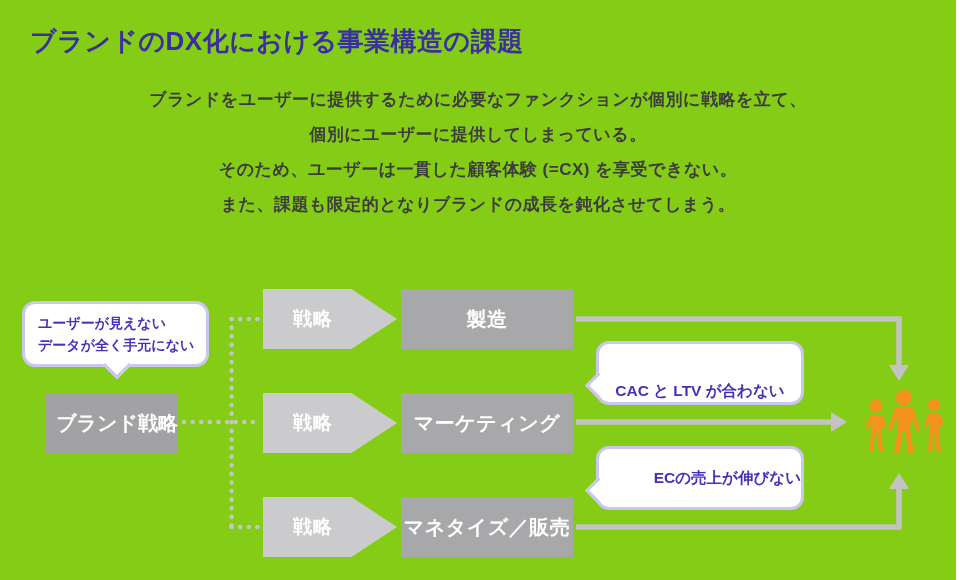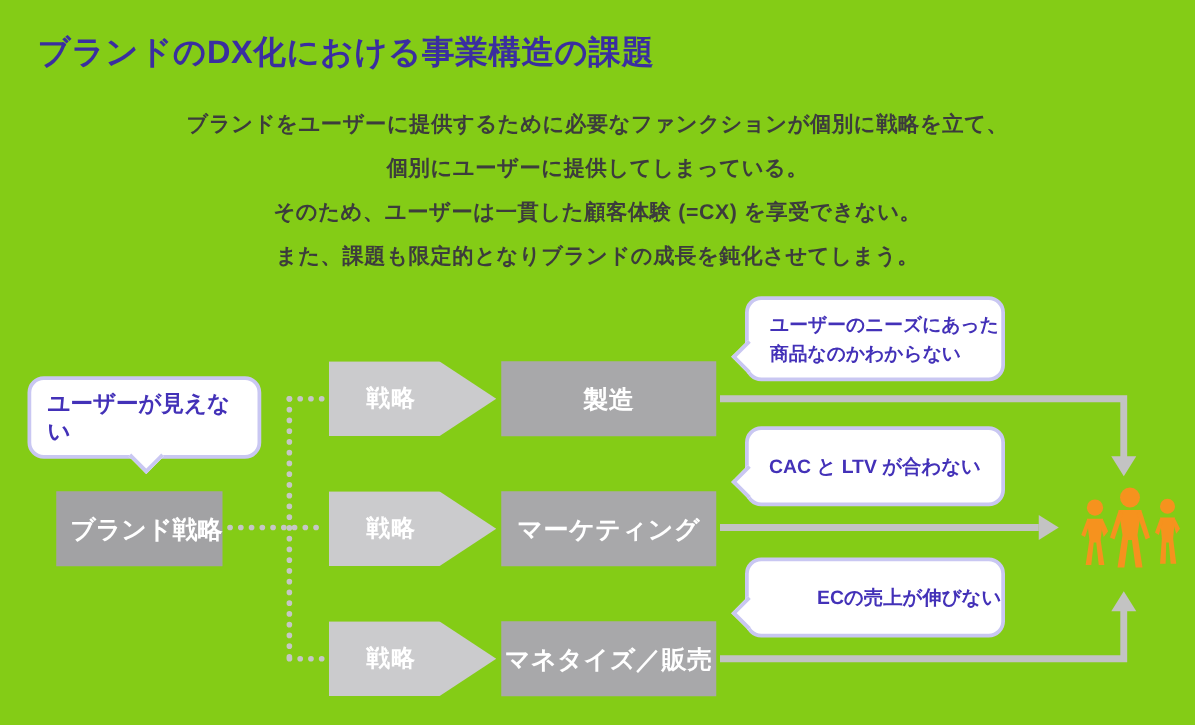--- a/index.html
+++ b/index.html
@@ -40,26 +40,26 @@
   .speech{
     position:absolute;background:#fff;
     border:3px solid var(--bubble_border,#c9c7f2);border-radius:13px;
     color:var(--bubble_text,#4331b8);font-weight:700;box-sizing:border-box;
   }
   .speech .tail{
     position:absolute;background:#fff;
     border-left:3px solid var(--bubble_border,#c9c7f2);
     border-bottom:3px solid var(--bubble_border,#c9c7f2);
   }
-  .note-bubble{left:22px;top:301px;width:187px;height:66px;font-size:18px;line-height:22px;padding:8px 11px 0 13px;}
+  .note-bubble{left:22px;top:301px;width:187px;height:66px;font-size:14px;line-height:22px;padding:8px 11px 0 13px;}
   .note-bubble .tail{left:82px;bottom:-11px;width:17px;height:17px;transform:rotate(-45deg);}
   .issue{left:596px;width:208px;font-size:15px;}
   .issue .tail{left:-10px;bottom:7px;width:16px;height:16px;transform:rotate(45deg);}
   .issue.b1{top:237px;height:68px;line-height:23px;padding:9px 0 0 17px;}
-  .issue.b2{top:341px;height:64px;display:flex;align-items:center;justify-content:center;font-size:15.5px;}
+  .issue.b2{top:341px;height:64px;display:flex;align-items:flex-end;justify-content:center;font-size:15.5px;}
   .issue.b3{top:446px;height:64px;display:flex;align-items:center;justify-content:flex-end;font-size:15.5px;}
   .issue .ln{display:block;}
   .people{position:absolute;left:856px;top:388px;}
 </style>
 </head>
 <body>
 
 <div class="stage">
 
   <h1 class="title">ブランドのDX化における事業構造の課題</h1>
@@ -86,36 +86,32 @@
     <g fill="#c3c3c3" stroke="none">
       <polygon points="889,365 909,365 899,381"></polygon>
       <polygon points="831,412 831,432 847,422"></polygon>
       <polygon points="889,489 909,489 899,473"></polygon>
     </g>
   </svg>
 
   <div class="speech note-bubble">
     <span class="tail"></span>
     <span class="ln" style="display:block">ユーザーが見えない</span>
+    <span class="ln" style="display:block">データが全く手元にない</span>
   </div>
 
   <div class="gbox src-box">
     <span>ブランド戦略</span>
   </div>
 
   <div class="arrow row1">
     <span>戦略</span>
   </div>
   <div class="gbox fn-box row1">
     <span>製造</span>
-  </div>
-  <div class="speech issue b1">
-    <span class="tail"></span>
-    <span class="ln">ユーザーのニーズにあった</span>
-    <span class="ln">商品なのかわからない</span>
   </div>
 
   <div class="arrow row2">
     <span>戦略</span>
   </div>
   <div class="gbox fn-box row2">
     <span>マーケティング</span>
   </div>
   <div class="speech issue b2">
     <span class="tail"></span>

